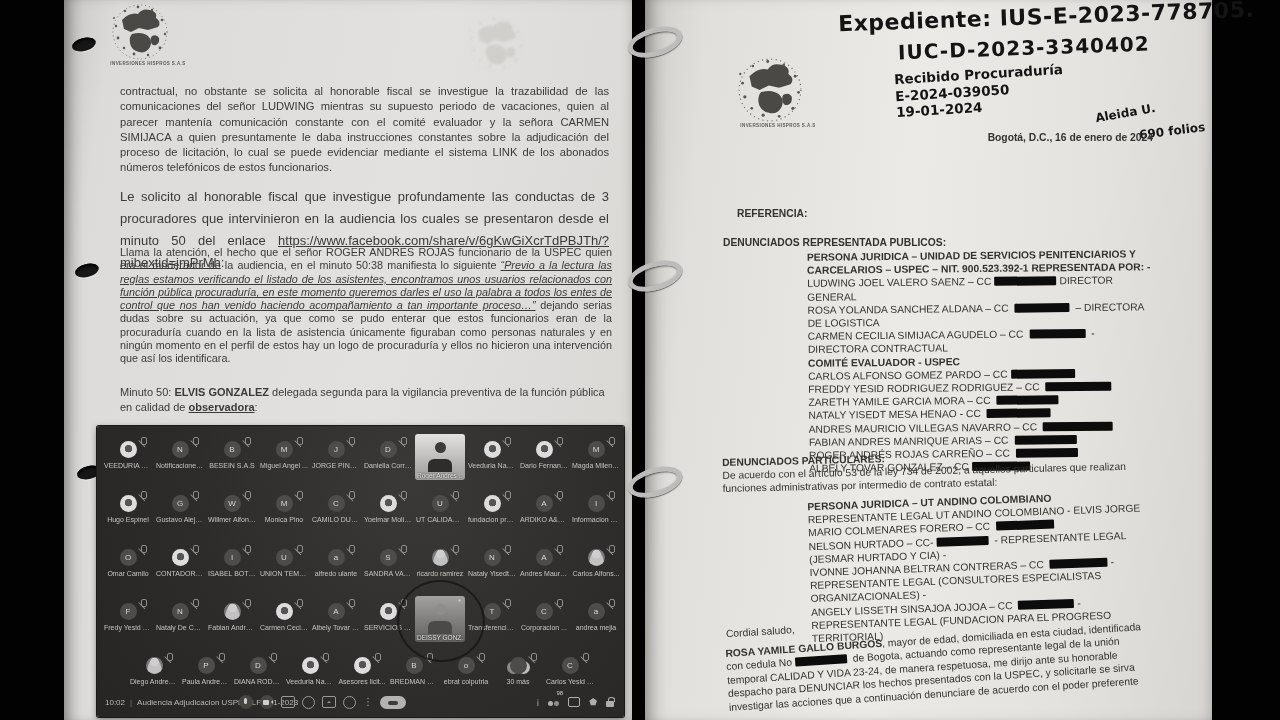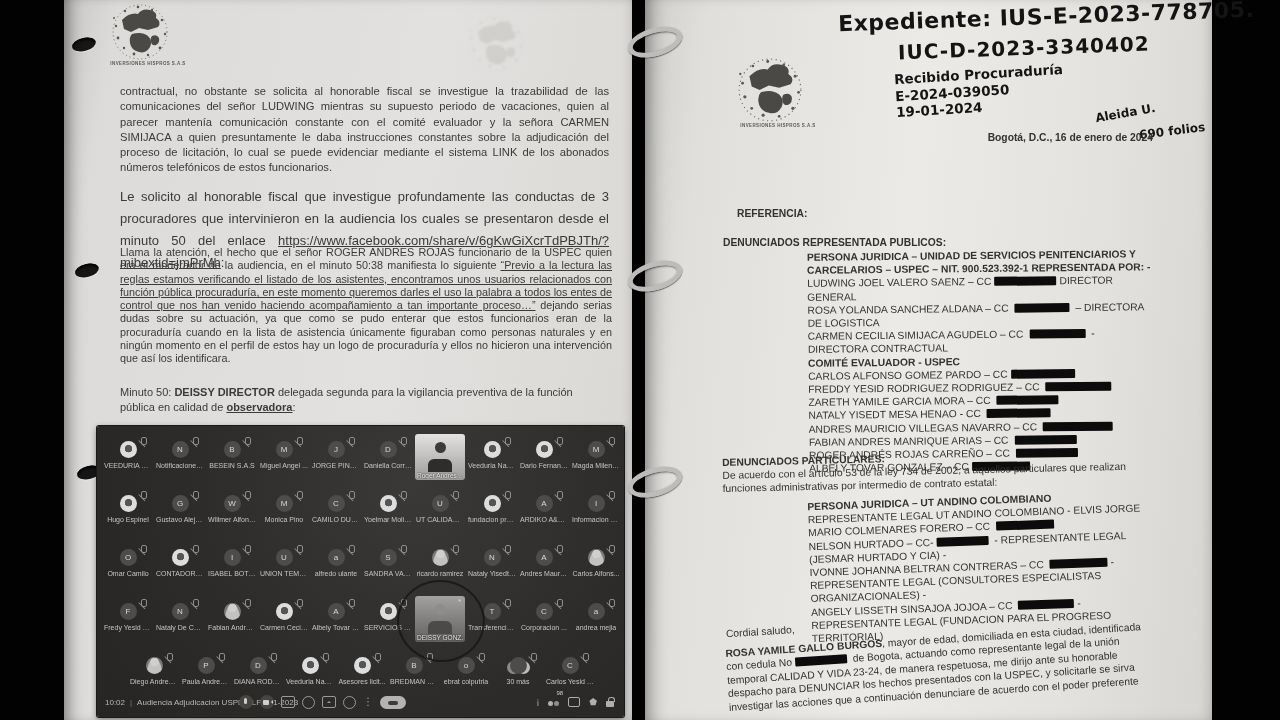--- a/index.html
+++ b/index.html
@@ -12,21 +12,21 @@
   .hole{position:absolute;width:24px;height:13px;border-radius:50%;background:#161616;
         box-shadow:0 1px 0 rgba(255,255,255,.4), inset 0 2px 3px #000;transform:rotate(-14deg);}
   .doc-text{position:absolute;color:#3b3a38;text-align:justify;}
   #lp-para1{left:56px;top:84px;width:489px;font-size:11.2px;line-height:15.3px;}
   #lp-heading{left:56px;top:172px;width:489px;font-weight:bold;font-size:11.4px;text-align:left;}
   #lp-para2{left:56px;top:186px;width:489px;font-size:13px;line-height:22px;}
   #lp-para3{left:56px;top:246px;width:492px;font-size:10.8px;line-height:13.3px;}
   #lp-para4{left:56px;top:385px;width:489px;font-size:11px;line-height:14.6px;text-align:left;}
   .b{font-weight:bold;}
   .u{text-decoration:underline;}
-  .qi{text-decoration:underline;}
+  .qi{font-style:italic;text-decoration:underline;}
   .ghost{opacity:.10;filter:blur(1px);}
   .logo-cap{font-size:4.5px;letter-spacing:.4px;color:#5a5954;text-align:center;margin-top:1px;
             filter:blur(.3px);font-weight:bold;}
   
   #meet{position:absolute;left:33px;top:426px;width:527px;height:291px;background:
         radial-gradient(circle at 60% 20%,#3a3937 0%,#2d2c2a 55%,#262523 100%);
         box-shadow:0 0 0 1px #1a1a1a,0 2px 6px rgba(0,0,0,.5);border-radius:2px;}
   .tile{position:absolute;width:50px;height:46px;}
   .av{width:17px;height:17px;border-radius:50%;margin:7px auto 0;display:flex;align-items:center;
       justify-content:center;font-size:8px;color:#d8d8d8;background:#4d4c4a;}
@@ -152,21 +152,21 @@
     </div>
     <div class="ghost" style="position:absolute;left:400px;top:16px">
       <svg class="globe" width="64" height="56" viewBox="0 0 64 56">
           <use href="#globe"></use>
         </svg>
     </div>
 
     <div class="doc-text" id="lp-para1">contractual, no obstante se solicita al honorable fiscal se investigue la trazabilidad de las comunicaciones del señor LUDWING mientras su supuesto periodo de vacaciones, quien al parecer mantenía comunicación constante con el comité evaluador y la señora CARMEN SIMIJACA a quien presuntamente le daba instrucciones constantes sobre la adjudicación del proceso de licitación, lo cual se puede evidenciar mediante el sistema LINK de los abonados números telefónicos de estos funcionarios.</div>
     <div class="doc-text" id="lp-para2"><span>Le solicito al honorable fiscal que investigue profundamente las conductas de 3 procuradores que intervinieron en la audiencia los cuales se presentaron desde el minuto 50 del enlace </span><span class="u">https://www.facebook.com/share/v/6gKwGiXcrTdPBJTh/?mibextid=jmPrMh</span><span>:</span></div>
     <div class="doc-text" id="lp-para3"><span>Llama la atención, el hecho que el señor ROGER ANDRES ROJAS funcionario de la USPEC quien era el moderador de la audiencia, en el minuto 50:38 manifiesta lo siguiente </span><span class="qi">“Previo a la lectura las reglas estamos verificando el listado de los asistentes, encontramos unos usuarios relacionados con función pública procuraduría, en este momento queremos darles el uso la palabra a todos los entes de control que nos han venido haciendo acompañamiento a tan importante proceso…”</span><span> dejando serias dudas sobre su actuación, ya que como se pudo enterar que estos funcionarios eran de la procuraduría cuando en la lista de asistencia únicamente figuraban como personas naturales y en ningún momento en el perfil de estos hay un logo de procuraduría y ellos no hicieron una intervención que así los identificara.</span></div>
-    <div class="doc-text" id="lp-para4"><span>Minuto 50: </span><span class="b">DEISSY DIRECTOR</span><span> delegada segunda para la vigilancia preventiva de la función pública en calidad de </span><span class="b u">observadora</span><span>:</span></div>
+    <div class="doc-text" id="lp-para4"><span>Minuto 50: </span><span class="b">ELVIS GONZALEZ</span><span> delegada segunda para la vigilancia preventiva de la función pública en calidad de </span><span class="b u">observadora</span><span>:</span></div>
 
     <div id="meet">
       <div id="grid" style="position:absolute;inset:0">
           <div class="tile" style="left: 6px; top: 8px;">
             <div class="av logo"></div>
             <span class="tmic"></span>
             <div class="tname">VEEDURIA NA...</div>
           </div>
           <div class="tile" style="left: 58px; top: 8px;">
             <div class="av letter">N</div>

